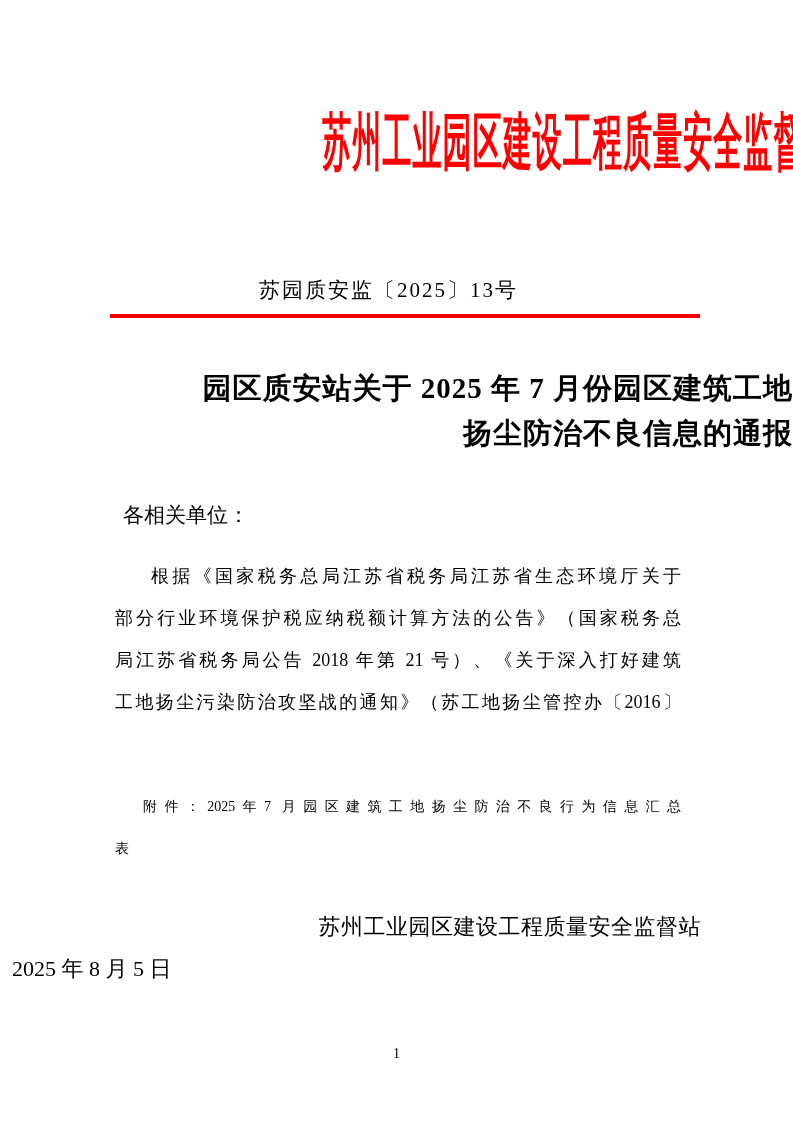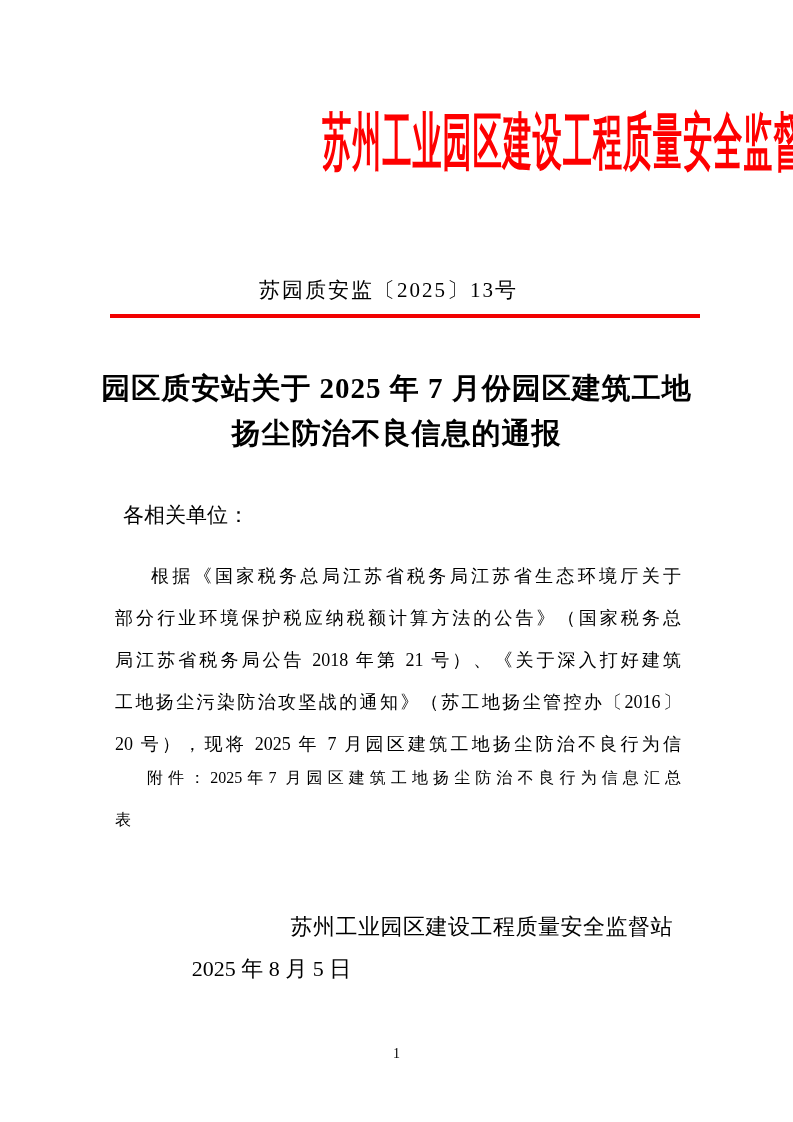--- a/index.html
+++ b/index.html
@@ -65,21 +65,21 @@
     height: 4px;
     background: var(--rule-red);
   }
 
   
   .doc-title {
     position: absolute;
     top: 366px;
     left: 0;
     right: 0;
-    text-align: center;
+    text-align: right;
     font-size: 29px;
     font-weight: bold;
     line-height: 45px;
     letter-spacing: 1px;
   }
   .title-line { display: block; }
 
   
   .salutation {
     position: absolute;
@@ -93,24 +93,24 @@
   .paragraph {
     position: absolute;
     top: 555px;
     left: 115px;
     width: 566px;
     font-size: 18px;
     line-height: 42px;
   }
   .attachment {
     position: absolute;
-    top: 757px;
+    top: 786px;
     left: 115px;
     width: 566px;
-    font-size: 16px;
+    font-size: 14px;
     line-height: 42px;
   }
   .pline {
     text-align: justify;
     text-align-last: justify;
     text-justify: inter-character;
     white-space: nowrap;
   }
   .pline.indent { text-indent: 2em; }
   .pline.last { text-align-last: left; white-space: normal; }
@@ -119,26 +119,27 @@
   .signature {
     position: absolute;
     top: 906px;
     left: 0;
     right: 0;
     font-size: 22px;
     line-height: 42px;
   }
   .issuer {
     text-align: right;
-    padding-right: 120px;
+    padding-right: 92px;
     letter-spacing: 0.5px;
   }
   .issue-date {
-    text-align: center;
+    text-align: left;
     padding-right: 250px;
+    padding-left: 12px;
   }
 
   
   .page-number {
     position: absolute;
     top: 1046px;
     left: 0;
     right: 0;
     text-align: center;
     font-size: 14px;
@@ -162,21 +163,20 @@
     <span class="title-line">扬尘防治不良信息的通报</span>
   </h1>
 
   <div class="salutation">各相关单位：</div>
 
   <div class="paragraph">
     <div class="pline indent">根据《国家税务总局江苏省税务局江苏省生态环境厅关于</div>
     <div class="pline">部分行业环境保护税应纳税额计算方法的公告》（国家税务总</div>
     <div class="pline">局江苏省税务局公告 2018 年第 21 号）、《关于深入打好建筑</div>
     <div class="pline">工地扬尘污染防治攻坚战的通知》（苏工地扬尘管控办〔2016〕</div>
-    <div class="pline">20 号），现将 2025 年 7 月园区建筑工地扬尘防治不良行为信</div>
   </div>
 
   <div class="attachment">
     <div class="pline indent">附件：2025年7 月园区建筑工地扬尘防治不良行为信息汇总</div>
     <div class="pline last">表</div>
   </div>
 
   <div class="signature">
     <div class="issuer">苏州工业园区建设工程质量安全监督站</div>
     <div class="issue-date">2025 年 8 月 5 日</div>

